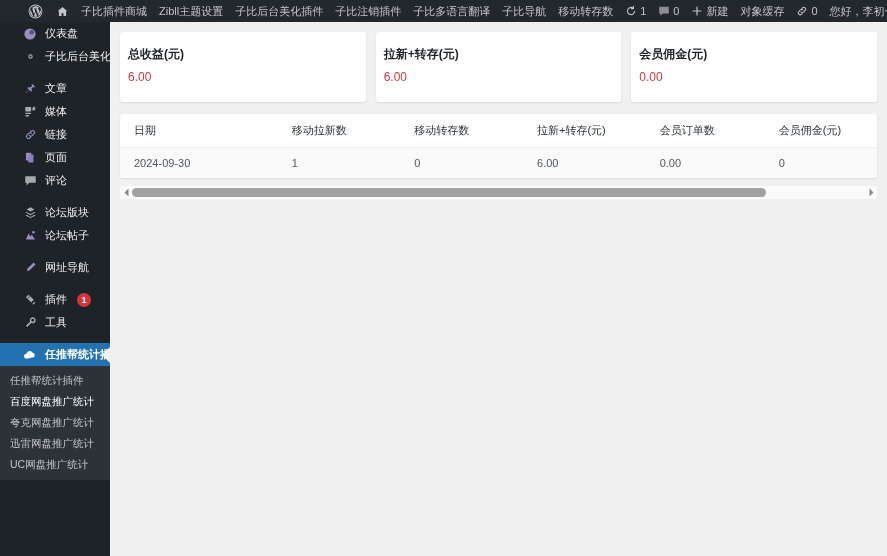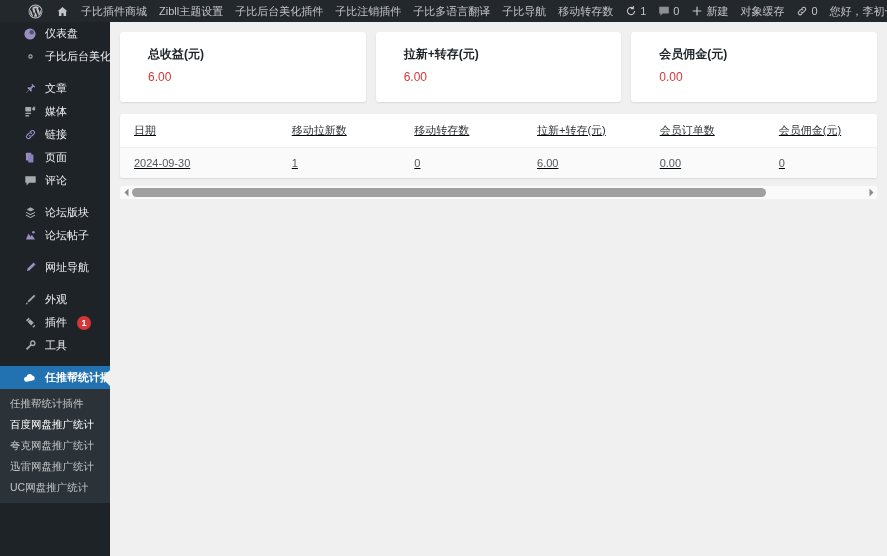--- a/index.html
+++ b/index.html
@@ -108,38 +108,38 @@
   #cards {
     display: flex;
     gap: 10px;
     padding: 10px 10px 0 10px;
   }
   .card {
     flex: 1 1 0;
     background: #fff;
     border-radius: 3px;
     box-shadow: 0 1px 2px rgba(0,0,0,.10);
-    padding: 14px 16px 18px 28px;
+    padding: 14px 16px 18px 8px;
     min-height: 65px;
   }
   .card-title {
     font-size: 12px; font-weight: bold;
     color: #1d2327;
     margin-bottom: 7px;
   }
   .card-value { font-size: 12px; color: #d63638; }
 
   #tablewrap {
     margin: 12px 10px 0 10px;
     background: #fff;
     border-radius: 3px;
     box-shadow: 0 1px 2px rgba(0,0,0,.10);
     overflow: hidden;
   }
-  table { width: 100%; border-collapse: collapse; table-layout: fixed; text-decoration: underline; }
+  table { width: 100%; border-collapse: collapse; table-layout: fixed; }
   th, td {
     text-align: left;
     font-size: 11px;
     font-weight: normal;
     padding: 9px 6px 9px 14px;
     color: #3c434a;
     white-space: nowrap;
     overflow: hidden;
   }
   thead th { color: #2c3338; border-bottom: 1px solid #f0f0f1; }
@@ -366,29 +366,20 @@
     <span class="mi-icon">
       <svg width="13" height="13" viewBox="0 0 20 20" fill="#9b8ec4">
         <path d="M14.8 2.4l2.8 2.8-9.3 9.3-3.7.9.9-3.7z"></path>
       </svg>
     </span>
     <span>网址导航</span>
   </div>
 
   <div class="menu-sep"></div>
 
-  <div class="menu-item">
-    <span class="mi-icon">
-      <svg width="13" height="13" viewBox="0 0 20 20" fill="#a7aaad">
-        <path d="M15.5 2.5l2 2-9 9-3 1 1-3z"></path>
-        <path d="M4 14.5c-1 1-1 3-1 3s2 0 3-1z"></path>
-      </svg>
-    </span>
-    <span>外观</span>
-  </div>
 
   <div class="menu-item">
     <span class="mi-icon">
       <svg width="13" height="13" viewBox="0 0 20 20" fill="#a7aaad">
         <path d="M7 2.5l2 2-4 4-2-2z"></path>
         <path d="M9.5 5l5.5 5.5-4 4L5.5 9z"></path>
         <path d="M13 16.5l3-3 1.5 1.5-3 3z"></path>
       </svg>
     </span>
     <span>插件</span>

